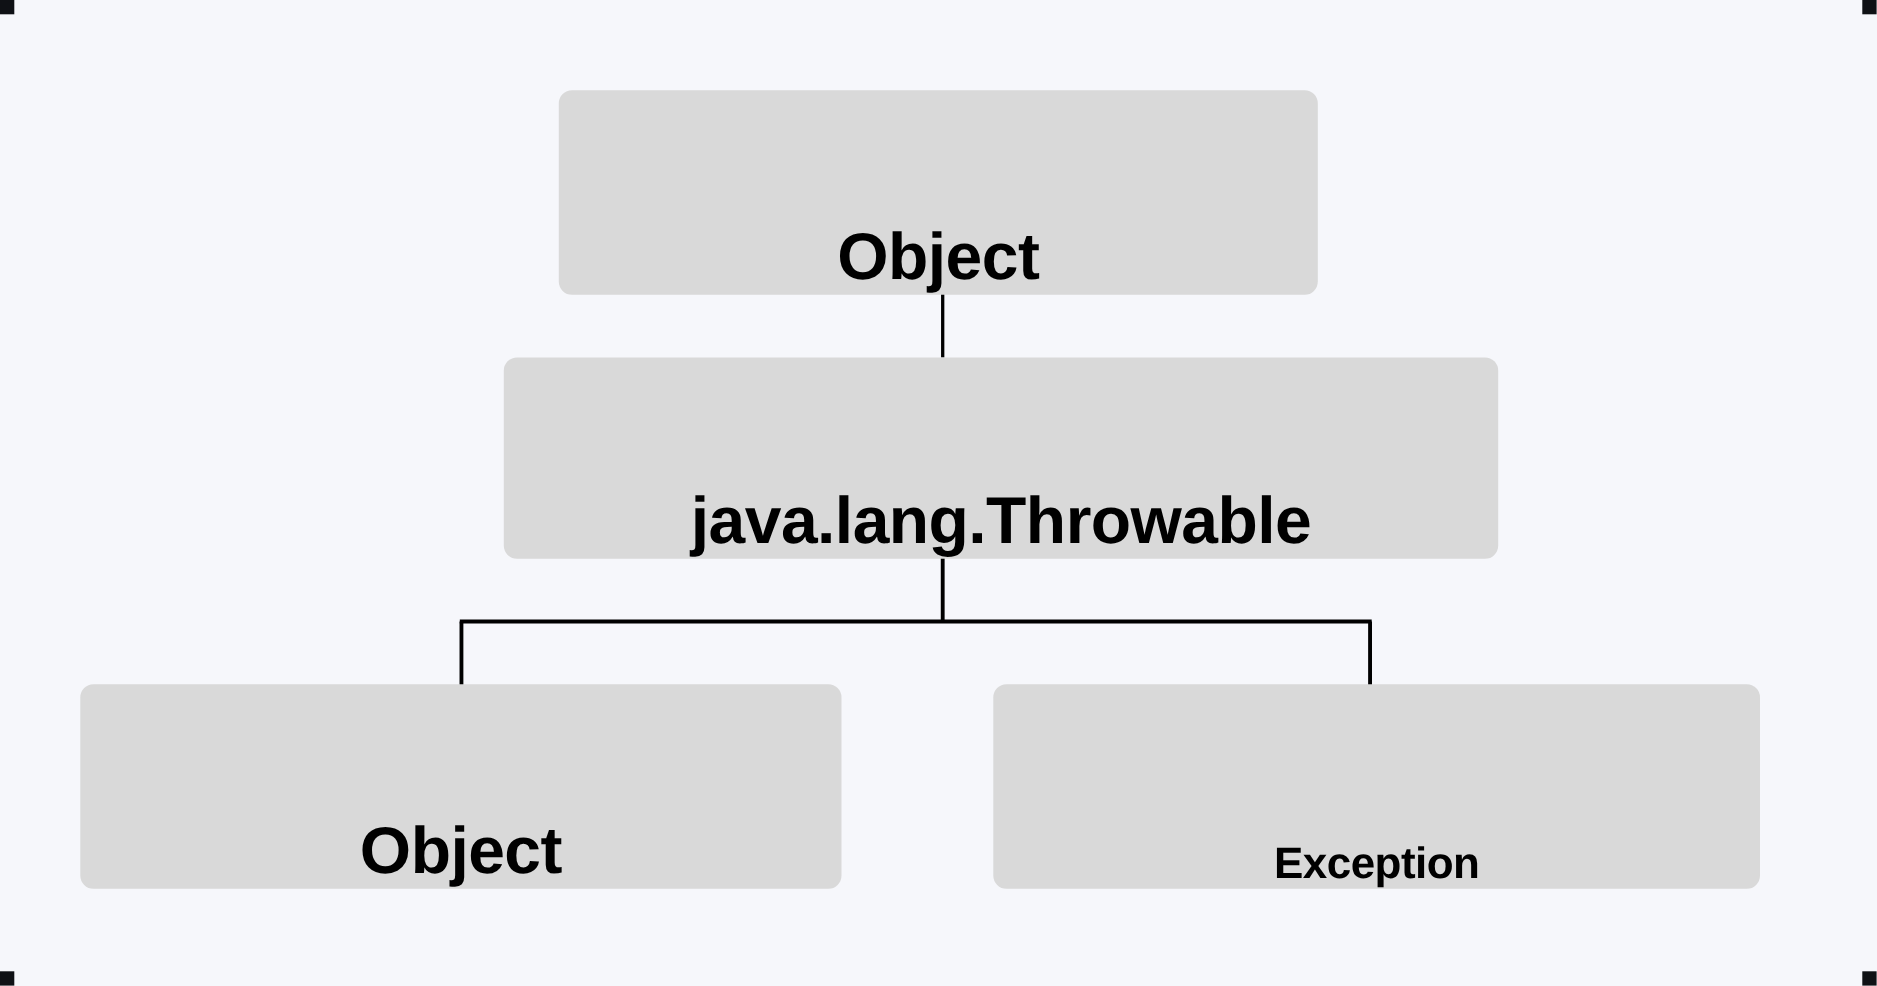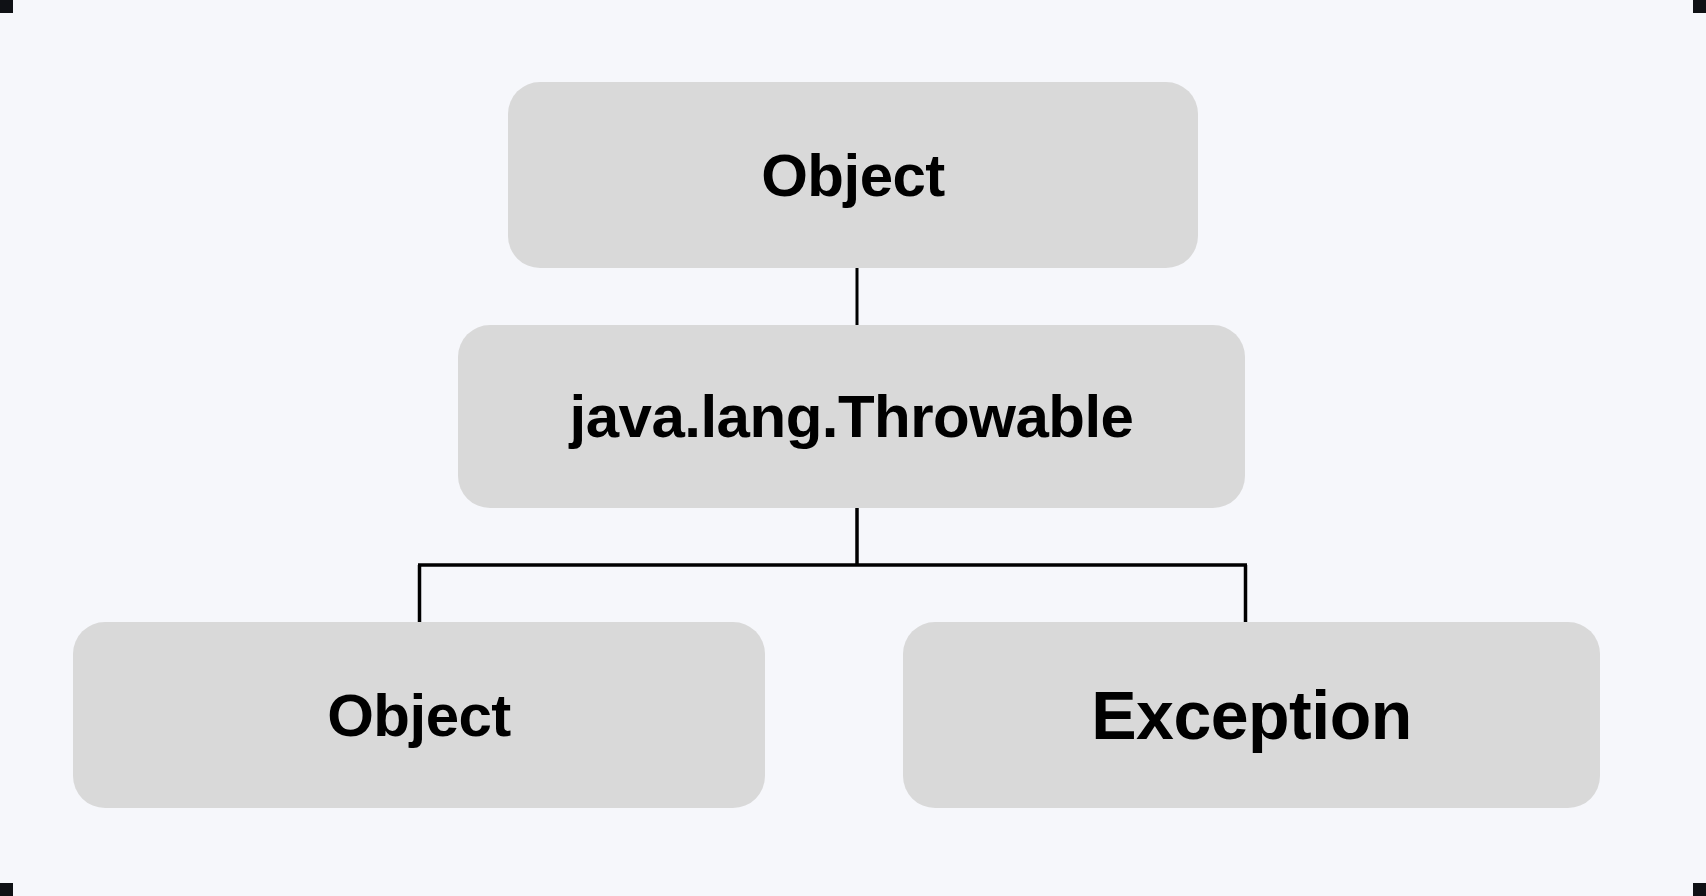--- a/index.html
+++ b/index.html
@@ -37,23 +37,23 @@
     left: 0;
     top: 0;
     width: 1706px;
     height: 896px;
     pointer-events: none;
   }
 
   .node-box {
     position: absolute;
     background: #d9d9d9;
-    border-radius: 32px;
+    border-radius: 12px;
     display: flex;
-    align-items: center;
+    align-items: flex-end;
     justify-content: center;
     box-sizing: border-box;
   }
   .node-label {
     color: #000000;
     font-weight: bold;
     font-family: "Liberation Sans", sans-serif;
     letter-spacing: -0.5px;
     white-space: nowrap;
     text-align: center;
@@ -64,40 +64,40 @@
     left: 508px;
     top: 82px;
     width: 690px;
     height: 186px;
   }
   #node-object .node-label { font-size: 60px; }
 
   #node-throwable {
     left: 458px;
     top: 325px;
-    width: 787px;
+    width: 904px;
     height: 183px;
   }
   #node-throwable .node-label { font-size: 60px; }
 
   #node-error {
     left: 73px;
     top: 622px;
     width: 692px;
     height: 186px;
   }
   #node-error .node-label { font-size: 60px; }
 
   #node-exception {
     left: 903px;
     top: 622px;
     width: 697px;
     height: 186px;
   }
-  #node-exception .node-label { font-size: 68px; }
+  #node-exception .node-label { font-size: 40px; }
 </style>
 </head>
 <body>
 
 <div id="diagram-canvas">
 
   <div class="corner-mark tl"></div>
   <div class="corner-mark tr"></div>
   <div class="corner-mark bl"></div>
   <div class="corner-mark br"></div>

